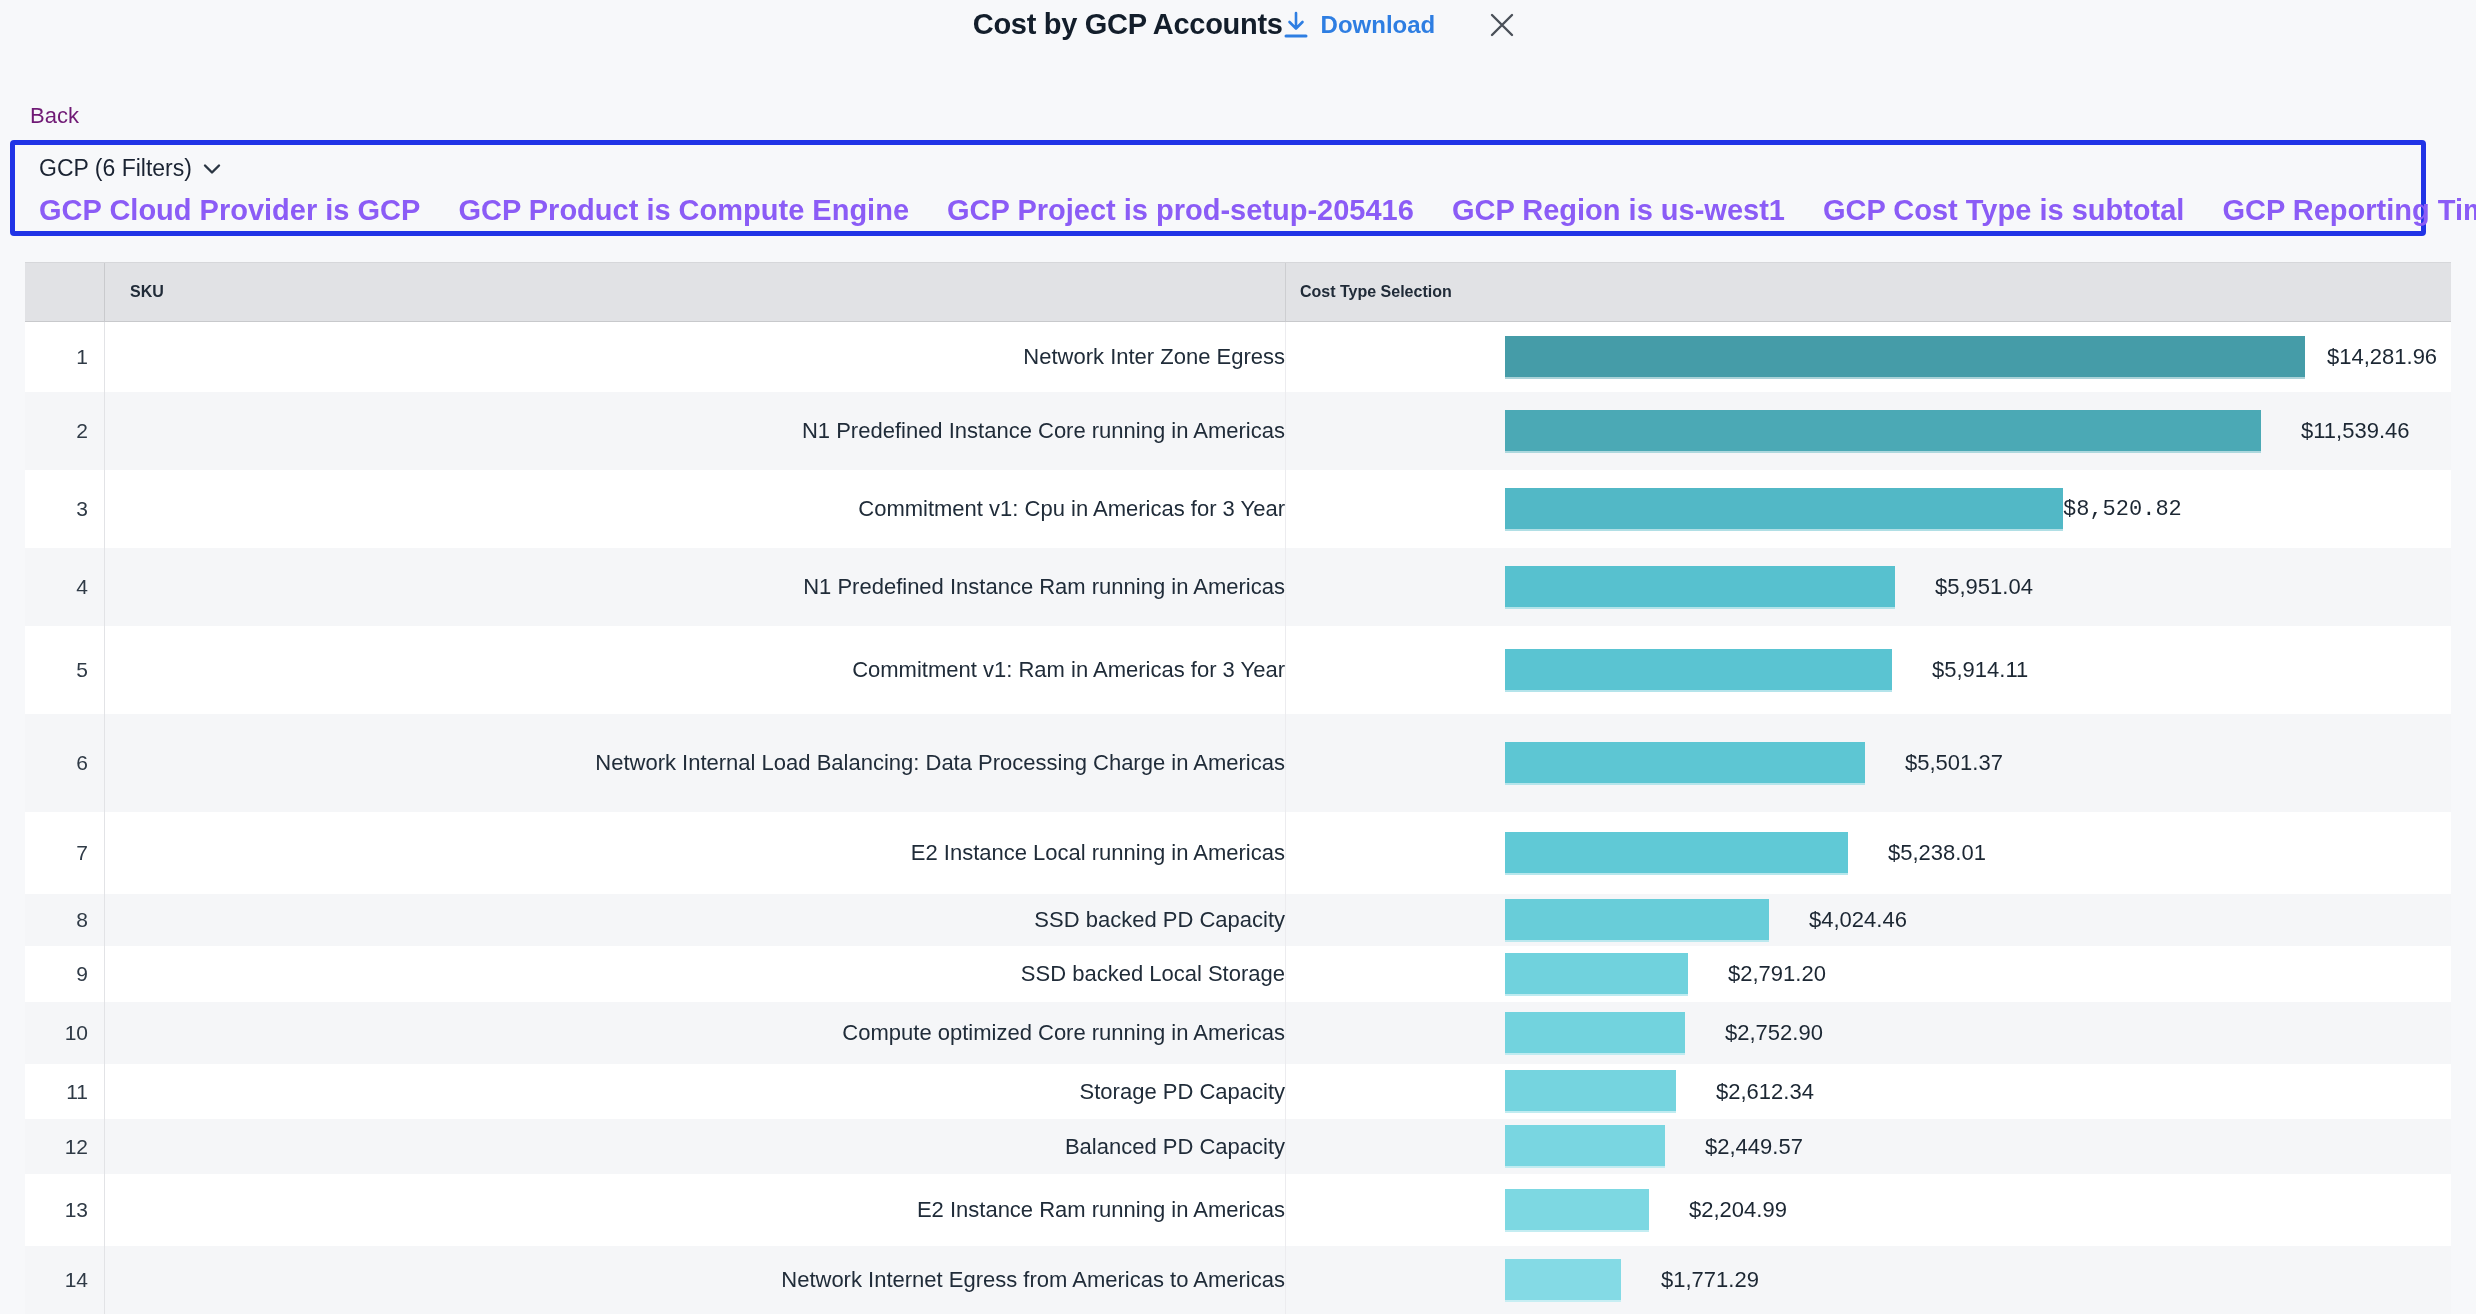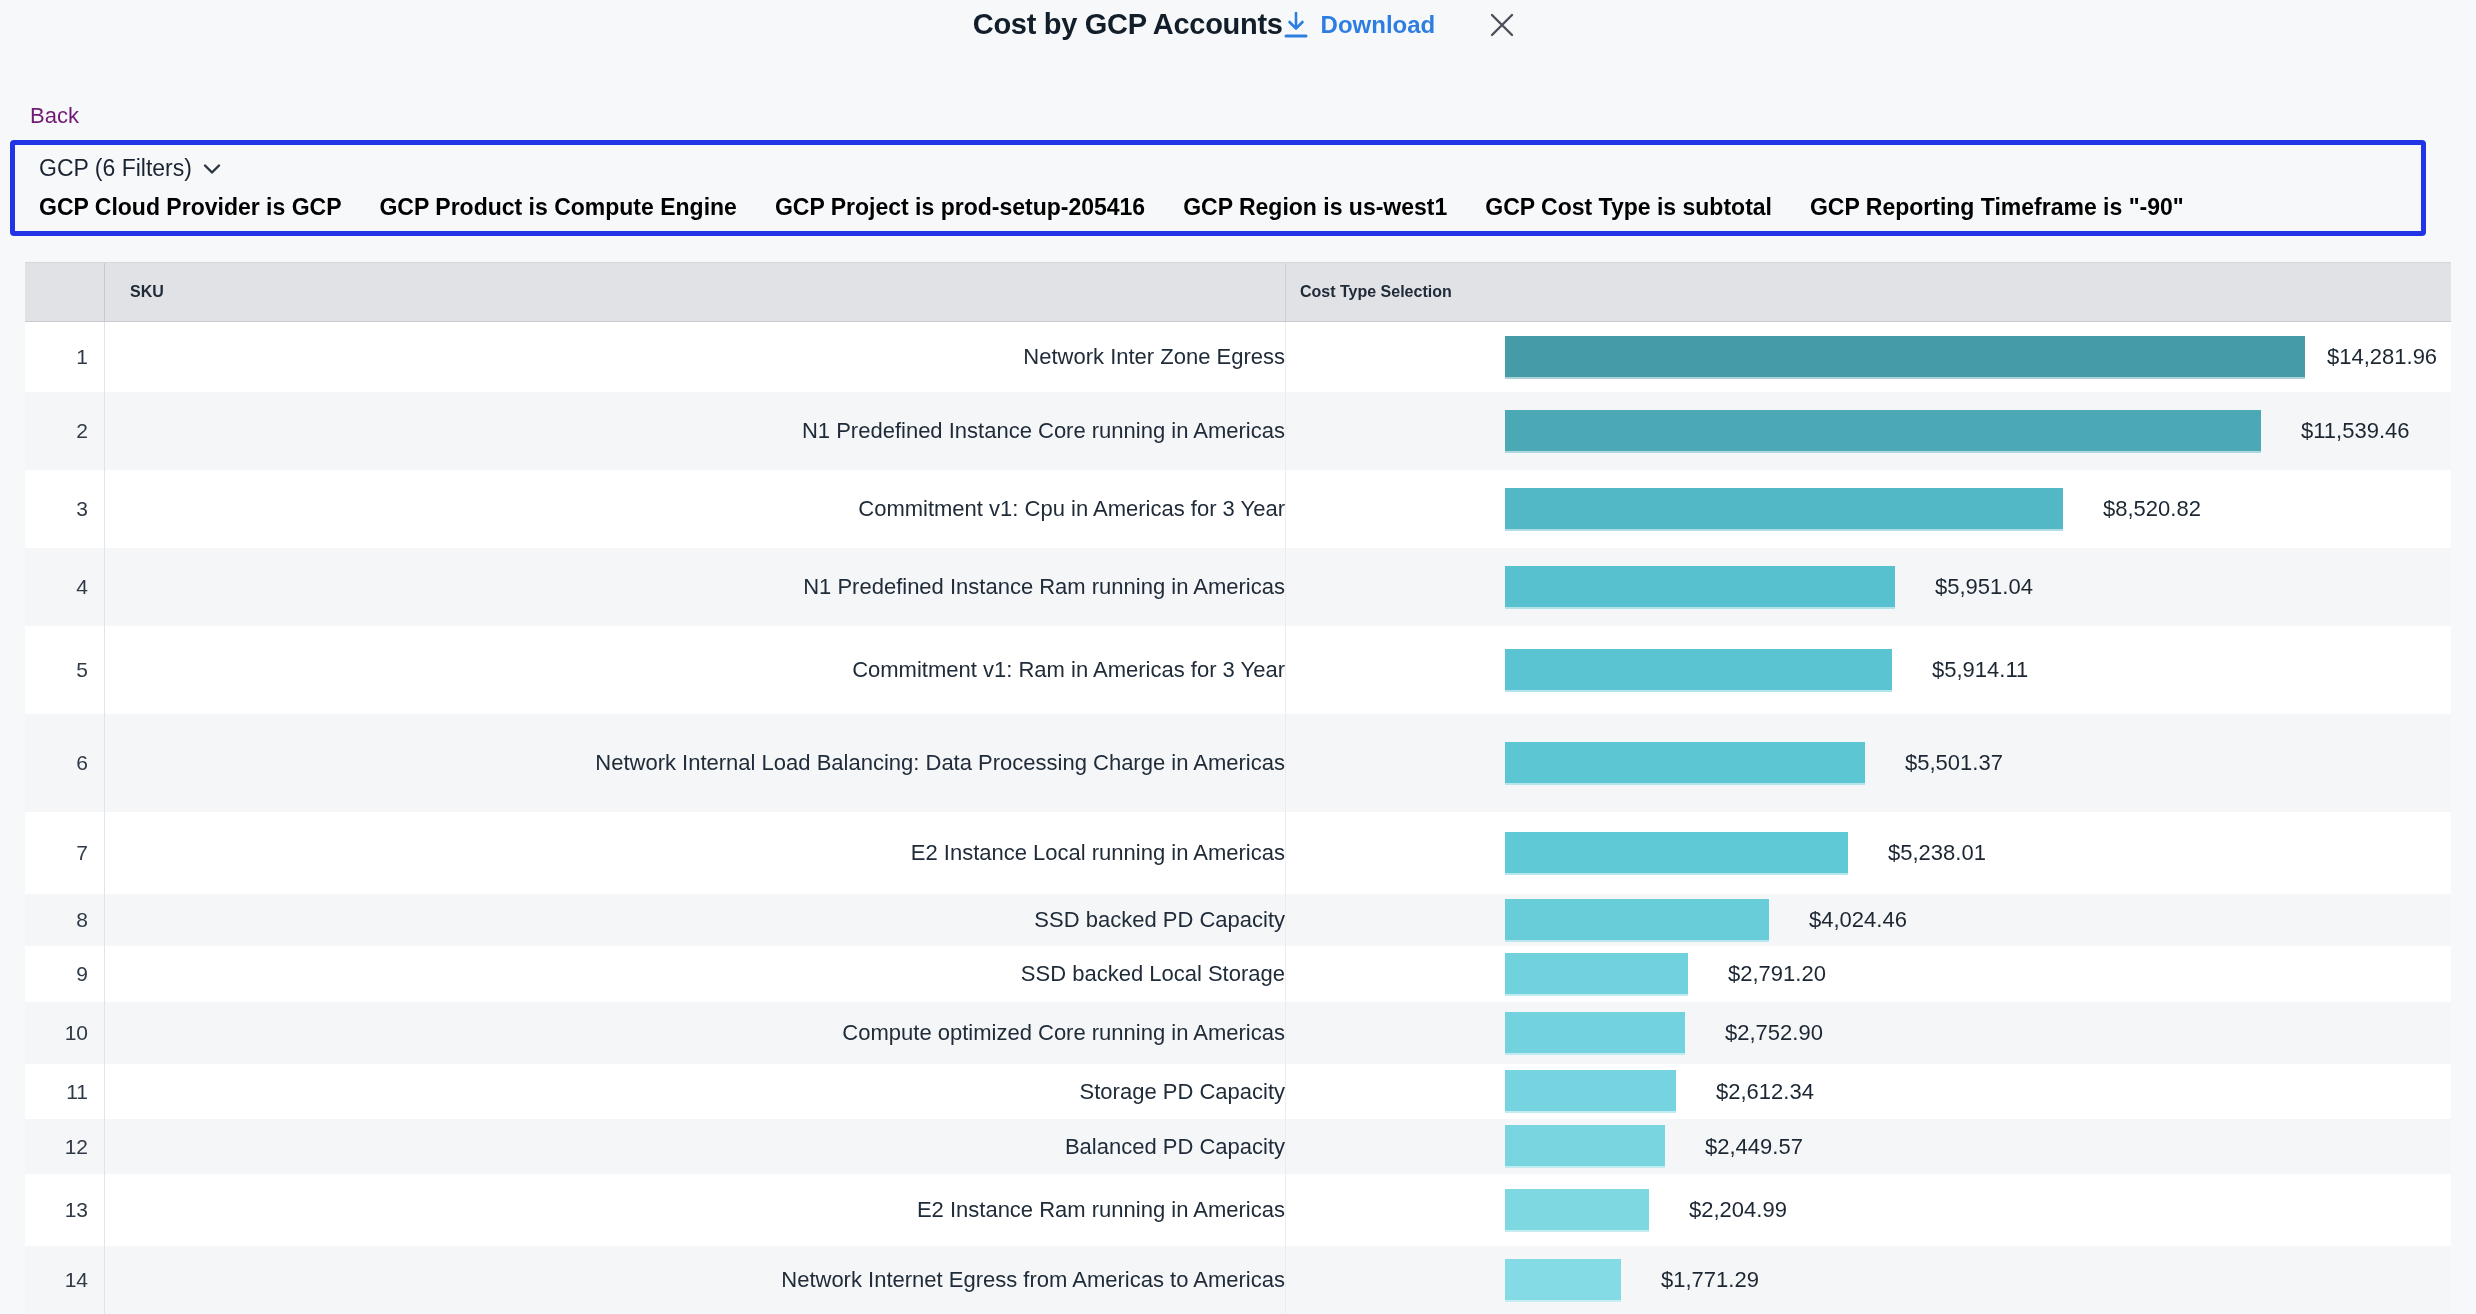--- a/index.html
+++ b/index.html
@@ -32,21 +32,21 @@
     position:absolute; left:10px; top:140px; width:2416px; height:96px;
     border:5px solid #2134e6; border-radius:4px;
     padding:10px 24px 0 24px;
   }
   .filter-toggle {
     display:inline-flex; align-items:center; gap:10px;
     font-size:23px; color:#1a2332; cursor:pointer;
   }
   .chips { display:flex; flex-wrap:nowrap; margin-top:12px; }
   .chip {
-    font-size:23px; font-weight:600; color:#000000;
+    font-size:29px; font-weight:600; color:#8b5cf6;
     margin-right:38px; white-space:nowrap; cursor:pointer;
   }
   
   .cost-table {
     position:absolute; left:25px; top:262px; width:2426px;
     border-bottom:1px solid #dfe0e3;
   }
   .thead {
     display:grid; grid-template-columns:80px 1180px 1fr;
     height:60px; align-items:center;
@@ -138,21 +138,21 @@
         <div class="cell-cost">
           <div class="bar" style="width: 756px; background: rgb(75, 169, 181);"></div>
           <div class="bar-value" style="margin-left: 40px;">$11,539.46</div>
         </div>
       </div>
       <div class="trow" style="height: 78px;">
         <div class="cell-num">3</div>
         <div class="cell-sku">Commitment v1: Cpu in Americas for 3 Year</div>
         <div class="cell-cost">
           <div class="bar" style="width: 558px; background: rgb(82, 184, 198);"></div>
-          <div class="bar-value" style="margin-left: 40px;">$8,520.82</div>
+          <div class="bar-value" style=" font-family: Liberation Mono, monospace;">$8,520.82</div>
         </div>
       </div>
       <div class="trow alt" style="height: 78px;">
         <div class="cell-num">4</div>
         <div class="cell-sku">N1 Predefined Instance Ram running in Americas</div>
         <div class="cell-cost">
           <div class="bar" style="width: 390px; background: rgb(87, 193, 207);"></div>
           <div class="bar-value" style="margin-left: 40px;">$5,951.04</div>
         </div>
       </div>

